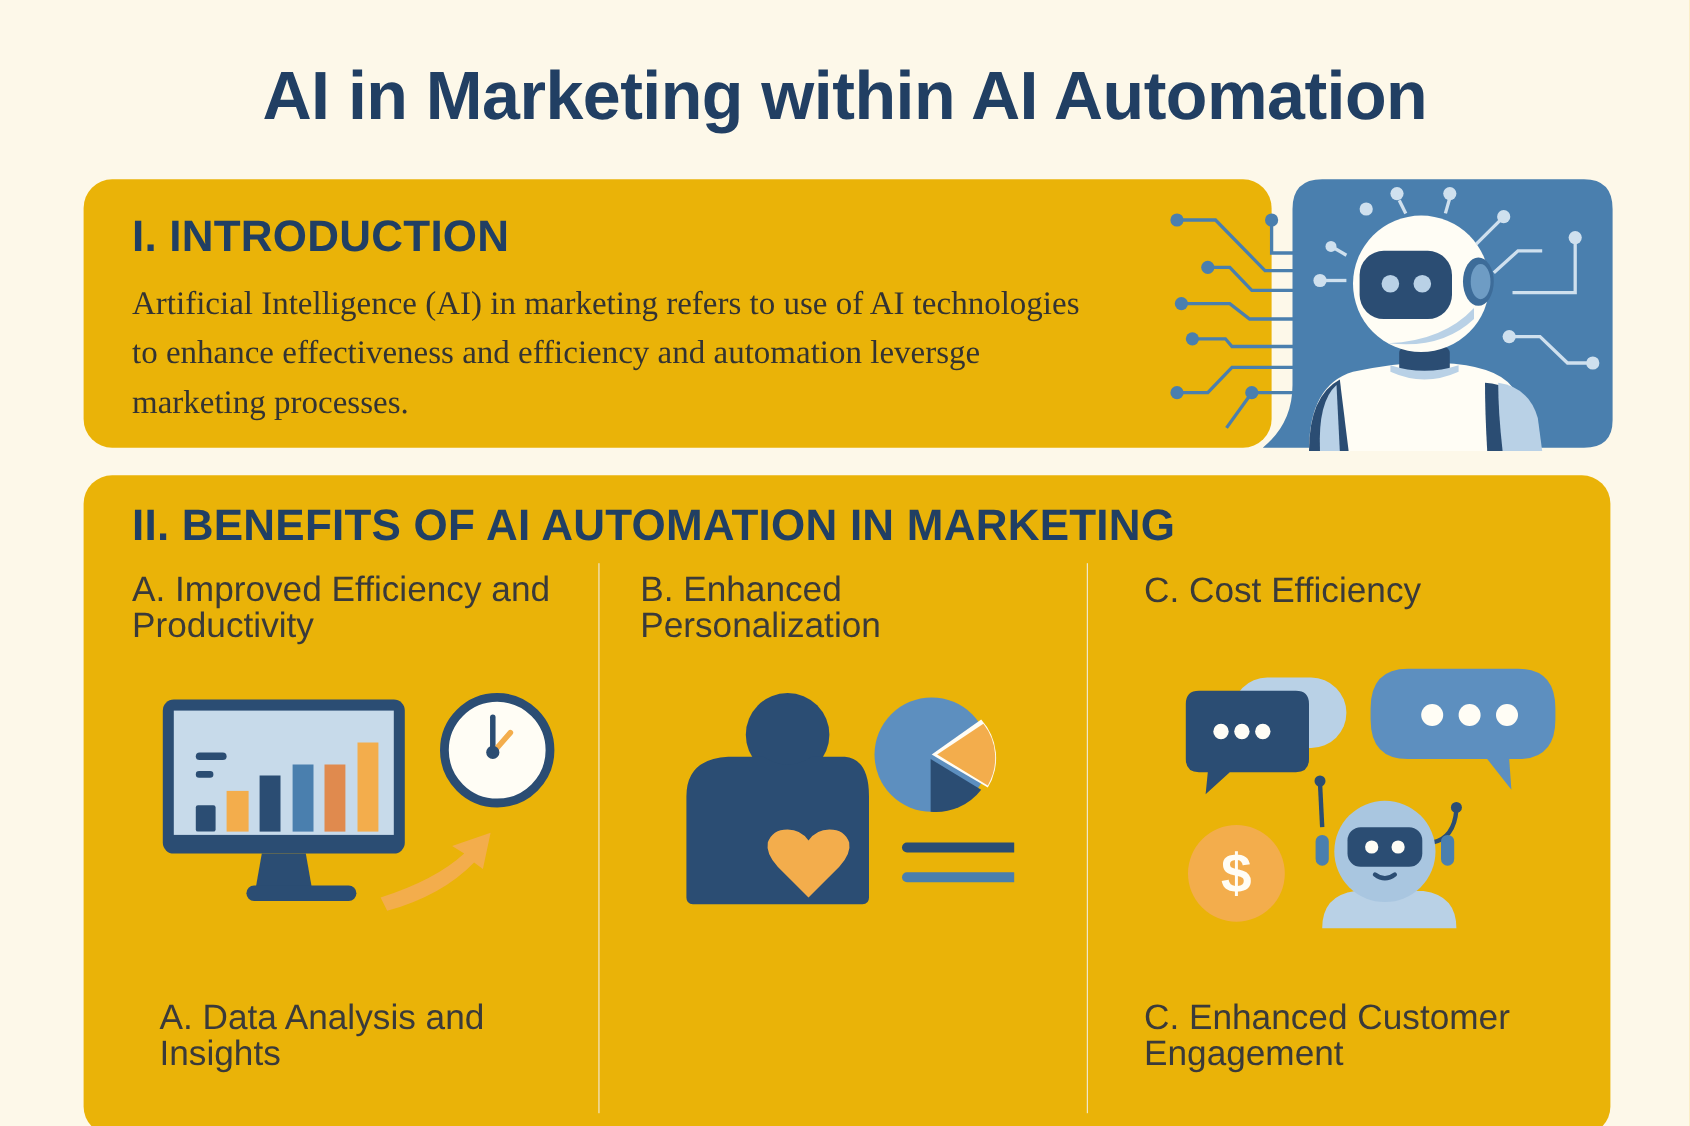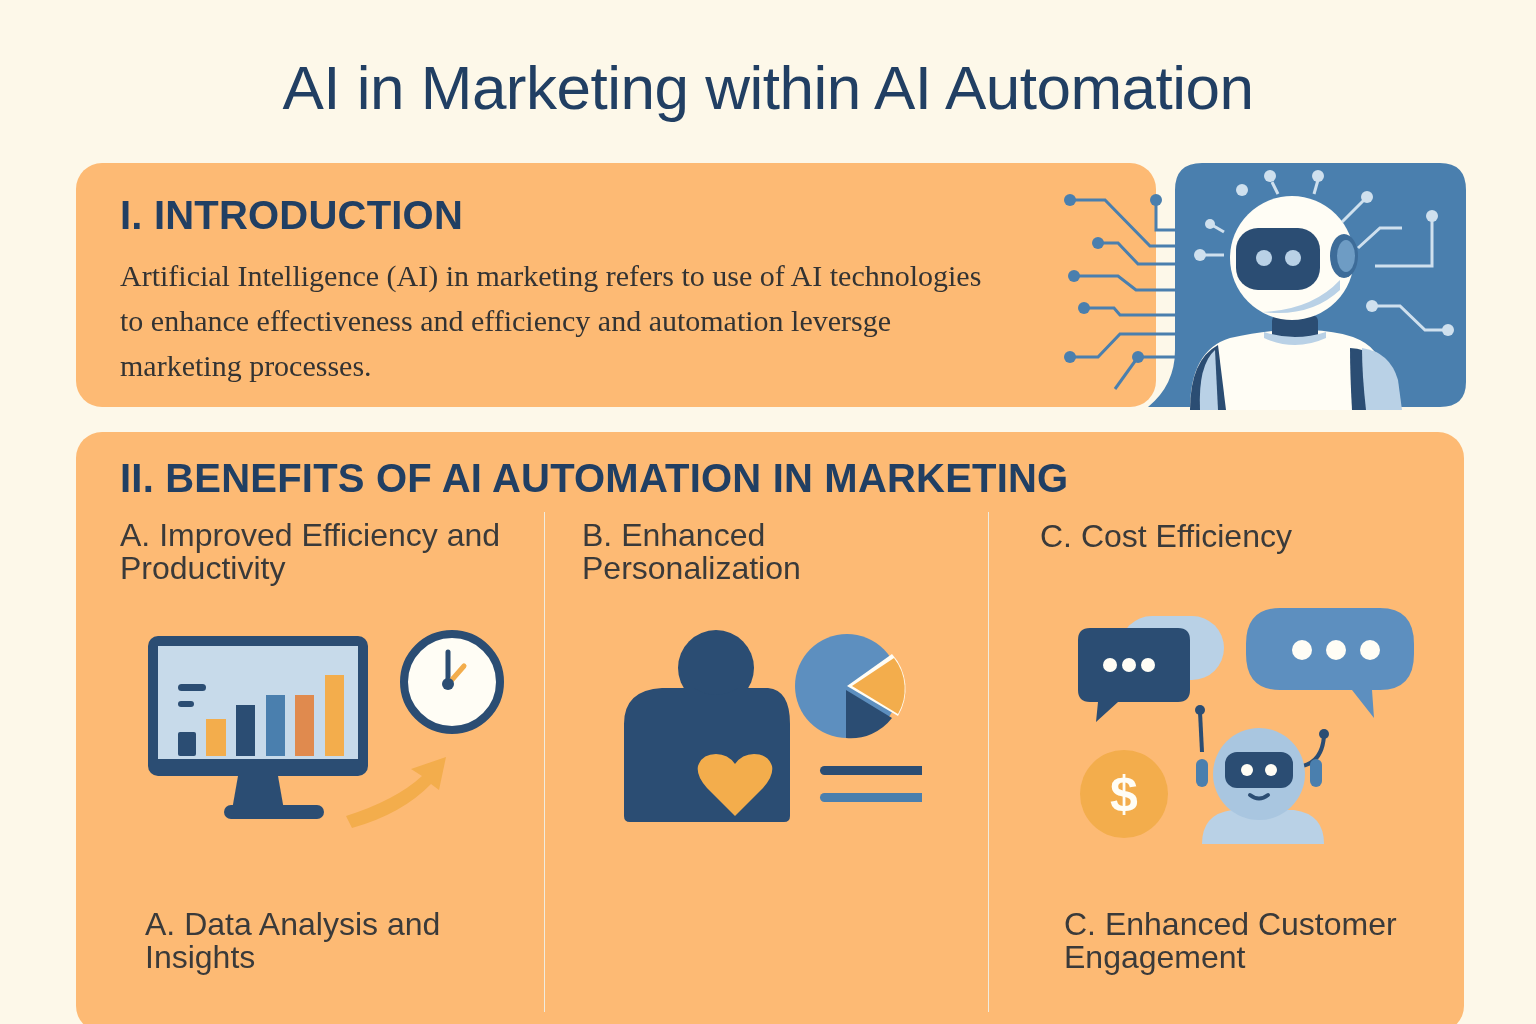--- a/index.html
+++ b/index.html
@@ -7,27 +7,27 @@
     width: 1536px; height: 1024px; overflow: hidden;
     background: #fdf8e9;
     font-family: "Liberation Sans", "DejaVu Sans", sans-serif;
     color: #3a3a3a;
   }
   .page { position: relative; width: 1536px; height: 1024px; }
 
   .title {
     position: absolute; left: 0; top: 52px; width: 1536px;
     text-align: center;
-    font-size: 62px; font-weight: 400; color: #213f63;
+    font-size: 62px; font-weight: 700; color: #213f63;
     letter-spacing: -0.5px;
   }
 
   .card {
     position: absolute;
-    background: #fdba74;
+    background: #eab308;
     border-radius: 26px;
   }
   .intro-card { left: 76px; top: 163px; width: 1080px; height: 244px; }
   .main-card  { left: 76px; top: 432px; width: 1388px; height: 600px; }
 
   .h2 {
     position: absolute;
     font-weight: 700; color: #213f63;
     font-size: 40px; letter-spacing: 0.2px; white-space: nowrap;
   }
@@ -200,16 +200,16 @@
         <rect x="248" y="155" width="12" height="28" rx="6" fill="#4a7fae"></rect>
         <rect x="163" y="148" width="68" height="36" rx="12" fill="#2b4d73"></rect>
         <circle cx="185" cy="166" r="6" fill="#fffdf5"></circle>
         <circle cx="209" cy="166" r="6" fill="#fffdf5"></circle>
         <path d="M188 191 Q197 198 206 191" stroke="#2b4d73" stroke-width="4" fill="none" stroke-linecap="round"></path>
       </svg>
     </div>
 
 
     <div class="sub" style="left:44px; top:476px; width:360px;margin-left:25px;">A. Data Analysis and Insights</div>
-    <div class="sub" style="left:988px; top:476px; width:400px;">C. Enhanced Customer Engagement</div>
+    <div class="sub" style="left:964px; top:476px; width:400px;">C. Enhanced Customer Engagement</div>
   </section>
 
 </div>
 
 </body></html>

